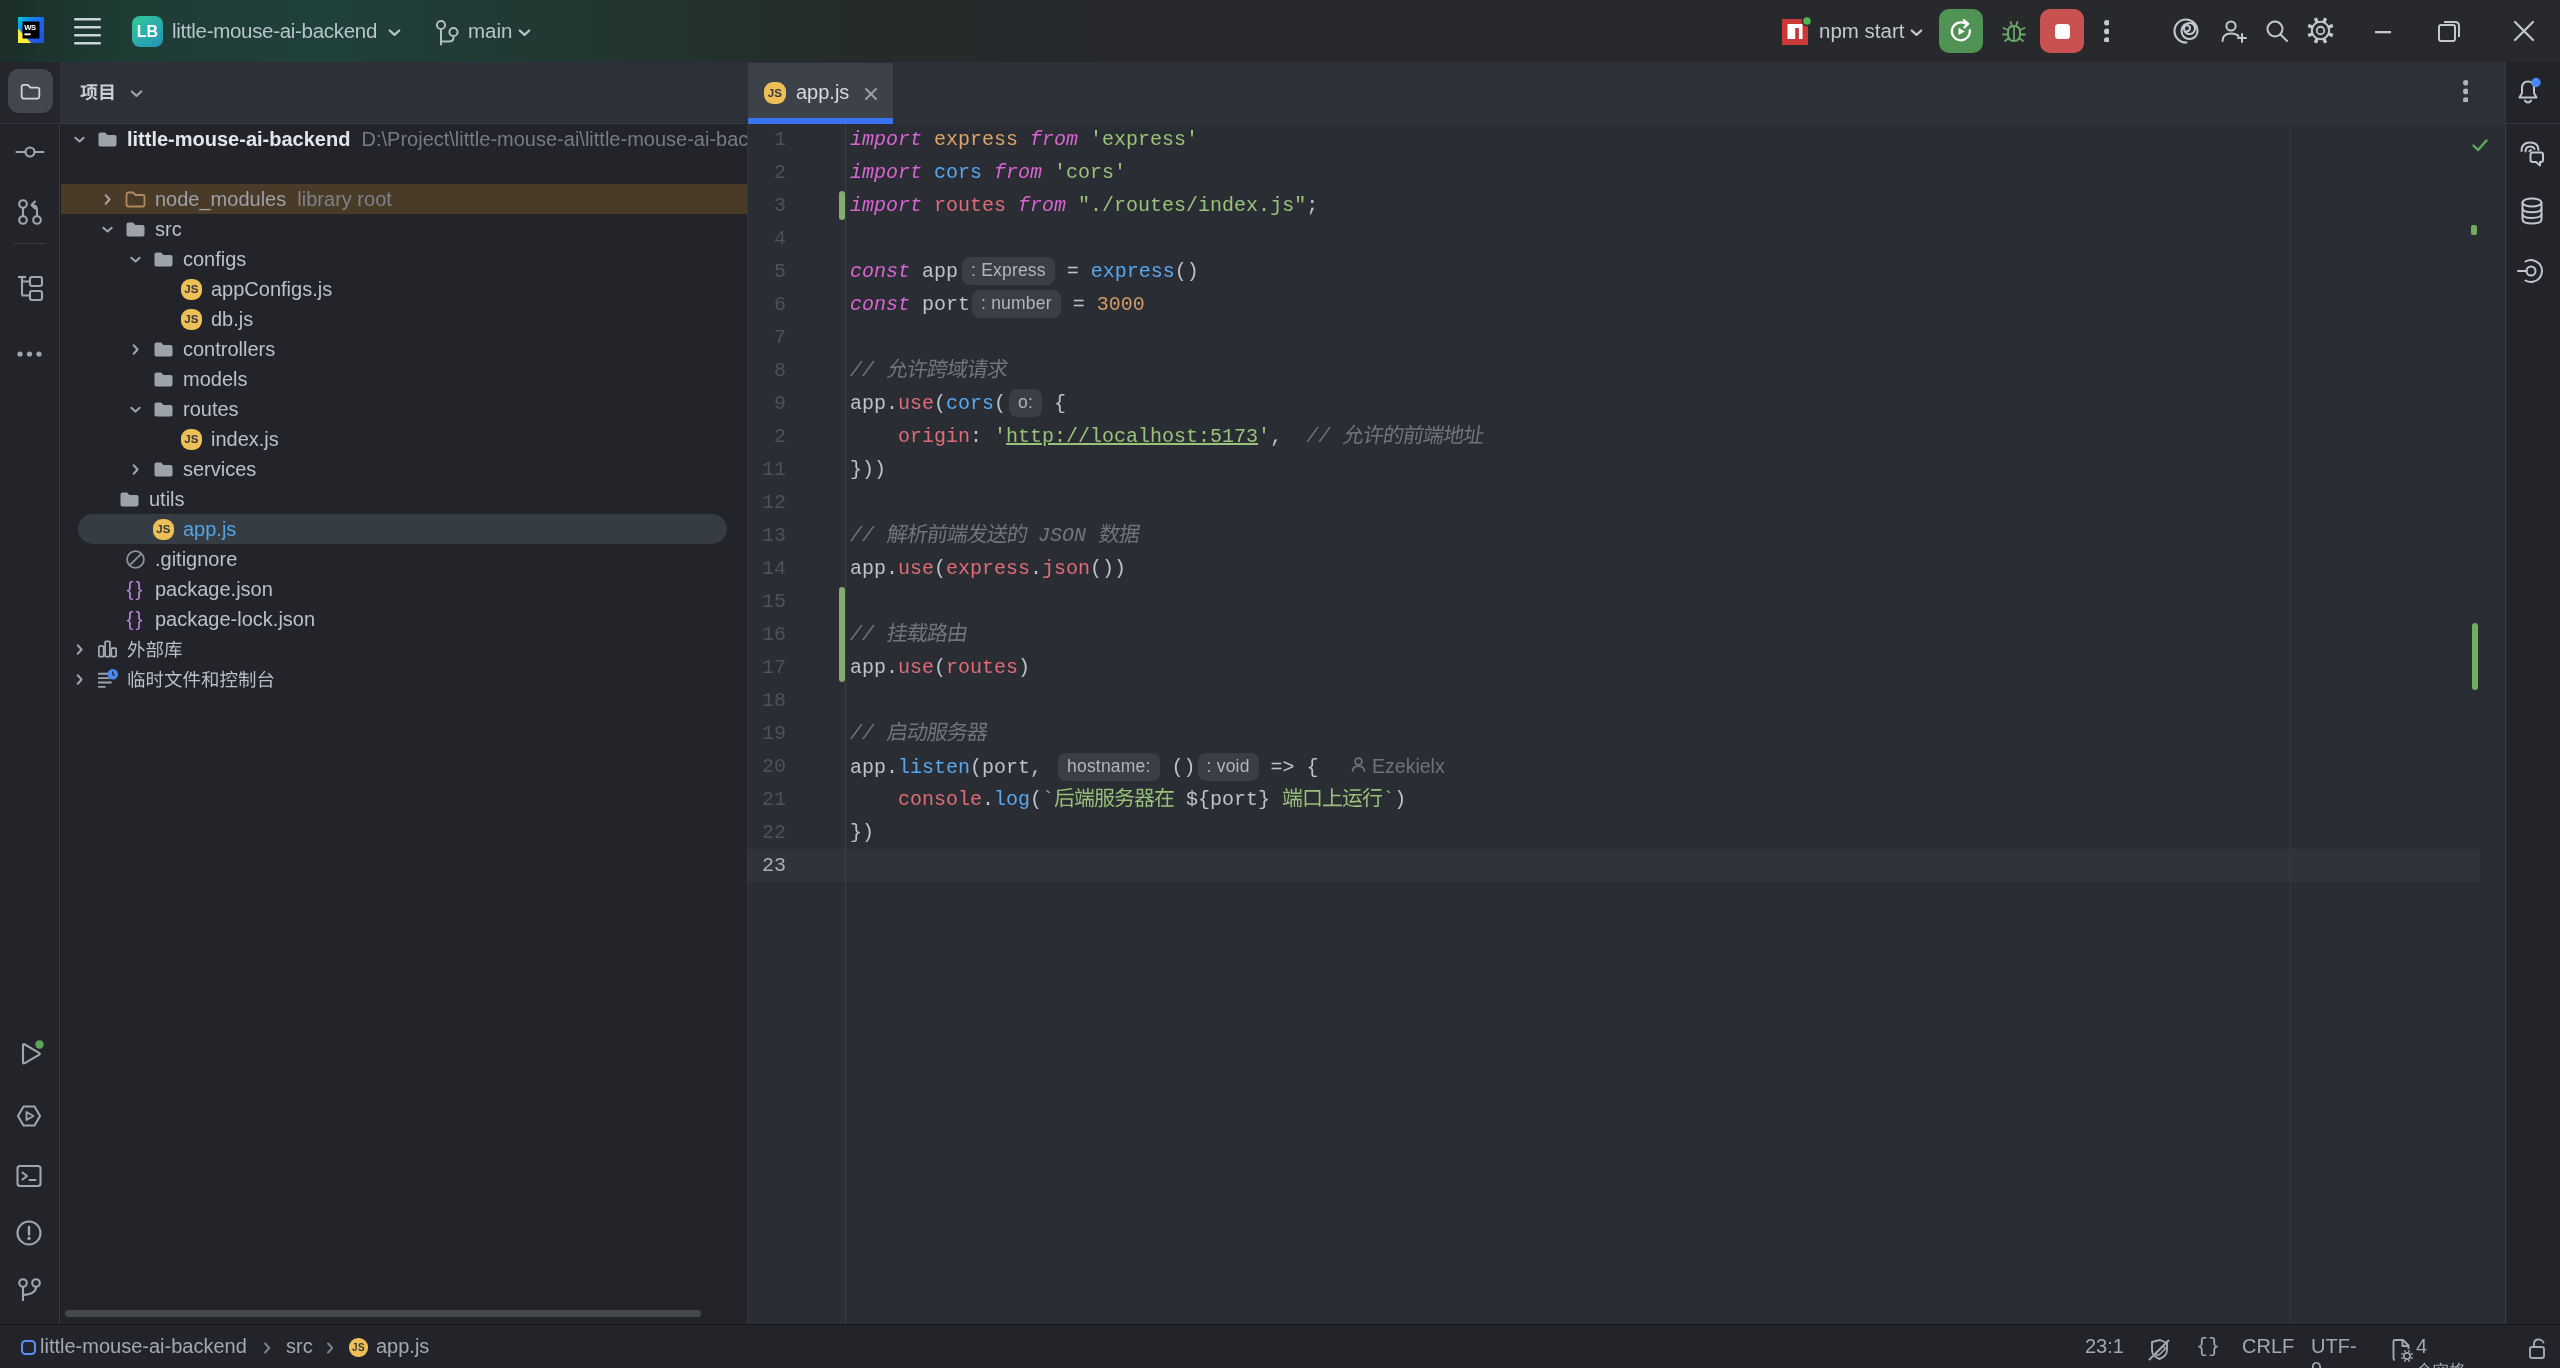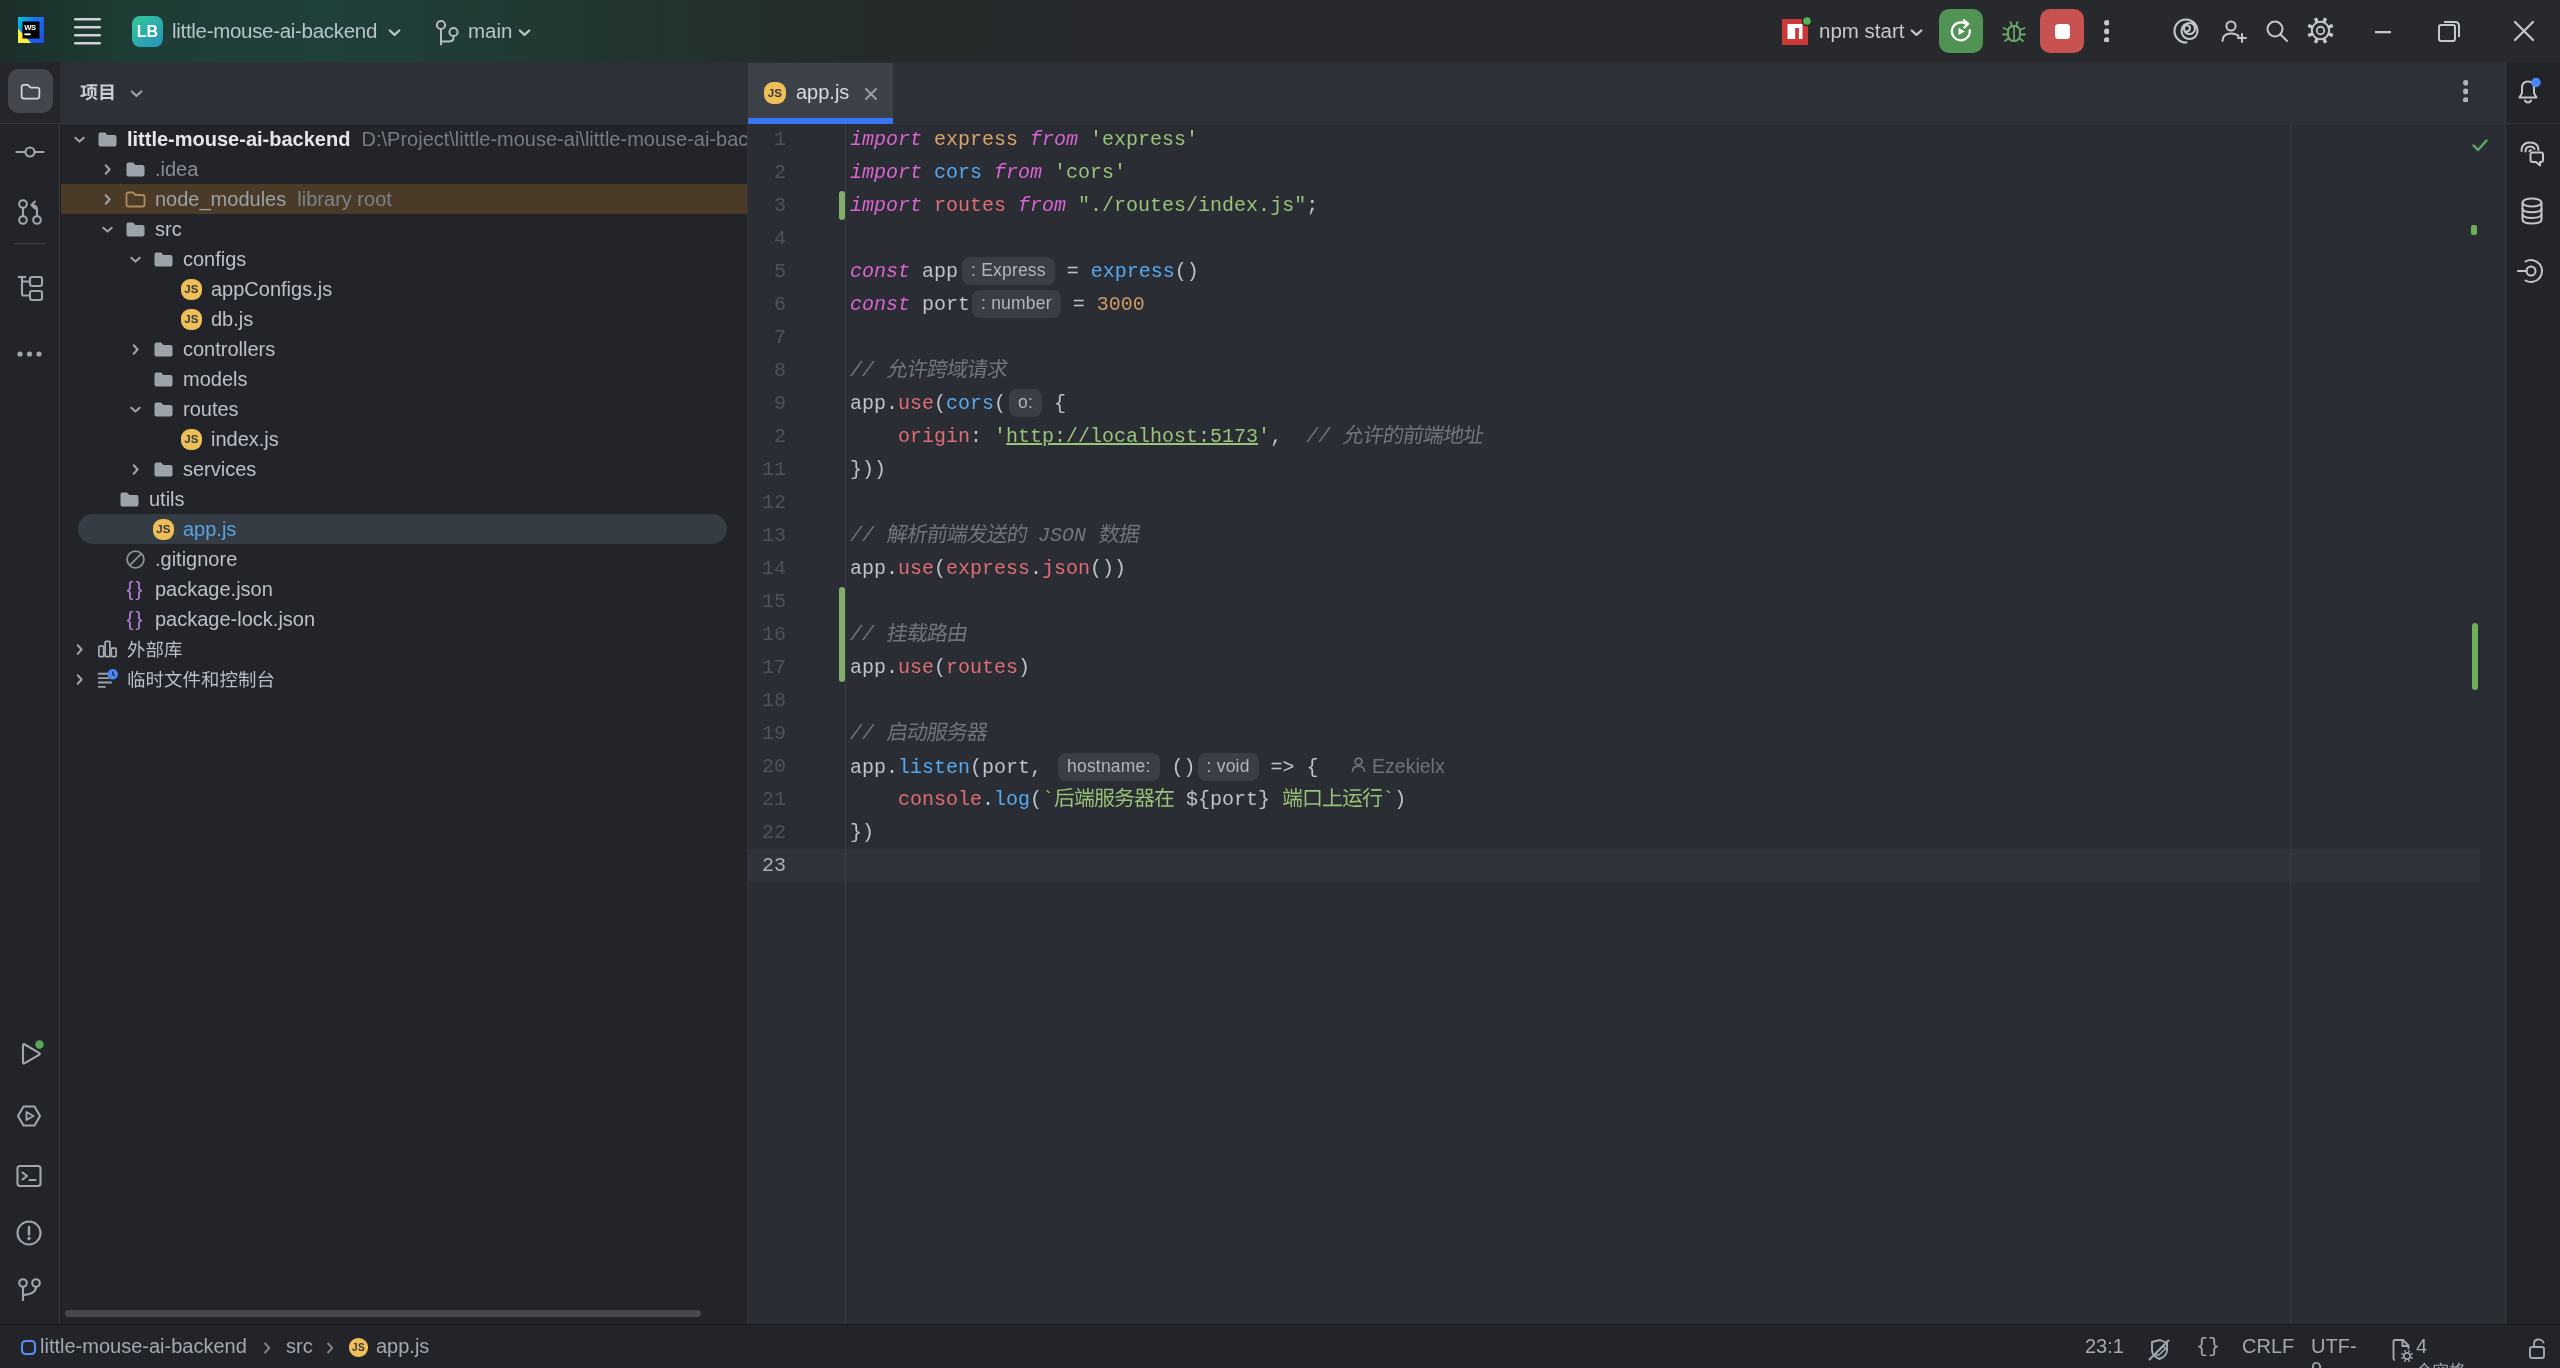--- a/index.html
+++ b/index.html
@@ -208,35 +208,20 @@
           </svg>
         </span>
         <span class="ticon">
           <svg width="21" height="21" viewBox="0 0 21 21" fill="none" style="">
             <path d="M1.5 5.5 Q1.5 3.5 3.5 3.5 H8 L10.5 6 H17.5 Q19.5 6 19.5 8 V15.5 Q19.5 17.5 17.5 17.5 H3.5 Q1.5 17.5 1.5 15.5 Z" fill="#9da3ab" transform="scale(1.0)"></path>
           </svg>
         </span>
         <span class="titem">
           <b style="color:#e3e7ec">little-mouse-ai-backend</b>
           <span style="color:#757c85">&nbsp;&nbsp;D:\Project\little-mouse-ai\little-mouse-ai-back</span>
-        </span>
-      </div>
-      <div class="trow" style="top:30px;padding-left:39px">
-        <span class="tchev">
-          <svg width="15" height="15" viewBox="0 0 15 15" fill="none" style="">
-            <polyline points="5.7,3.3 9.6,7.5 5.7,11.700000000000001" stroke="#9fa4ab" stroke-width="2" stroke-linecap="round" stroke-linejoin="round"></polyline>
-          </svg>
-        </span>
-        <span class="ticon">
-          <svg width="21" height="21" viewBox="0 0 21 21" fill="none" style="">
-            <path d="M1.5 5.5 Q1.5 3.5 3.5 3.5 H8 L10.5 6 H17.5 Q19.5 6 19.5 8 V15.5 Q19.5 17.5 17.5 17.5 H3.5 Q1.5 17.5 1.5 15.5 Z" fill="#9da3ab" transform="scale(1.0)"></path>
-          </svg>
-        </span>
-        <span class="titem">
-          <span style="color:#868d95">.idea</span>
         </span>
       </div>
       <div class="abs" style="left:0;top:60px;width:686px;height:30px;background:#4a3b28"></div>
       <div class="trow" style="top:60px;padding-left:39px">
         <span class="tchev">
           <svg width="15" height="15" viewBox="0 0 15 15" fill="none" style="">
             <polyline points="5.7,3.3 9.6,7.5 5.7,11.700000000000001" stroke="#9fa4ab" stroke-width="2" stroke-linecap="round" stroke-linejoin="round"></polyline>
           </svg>
         </span>
         <span class="ticon">

